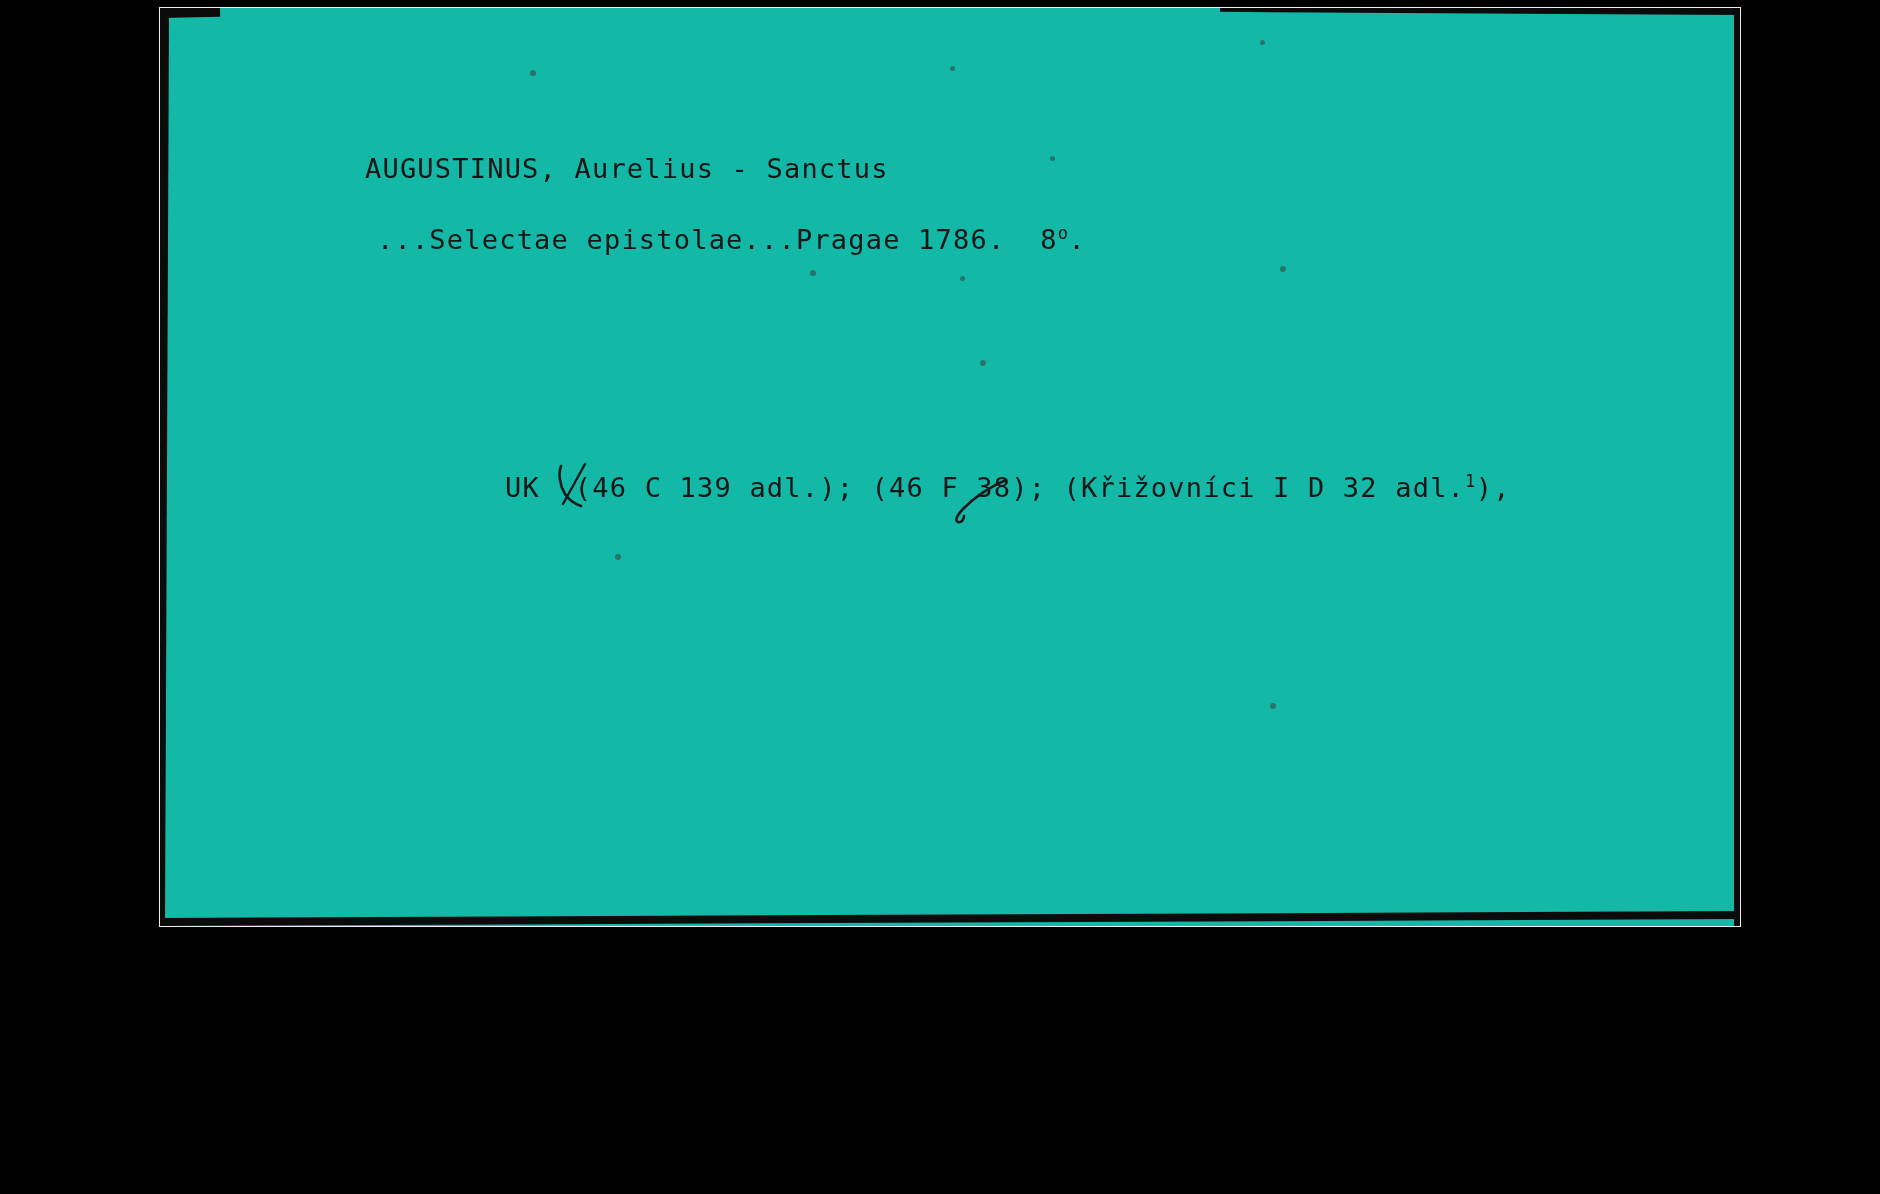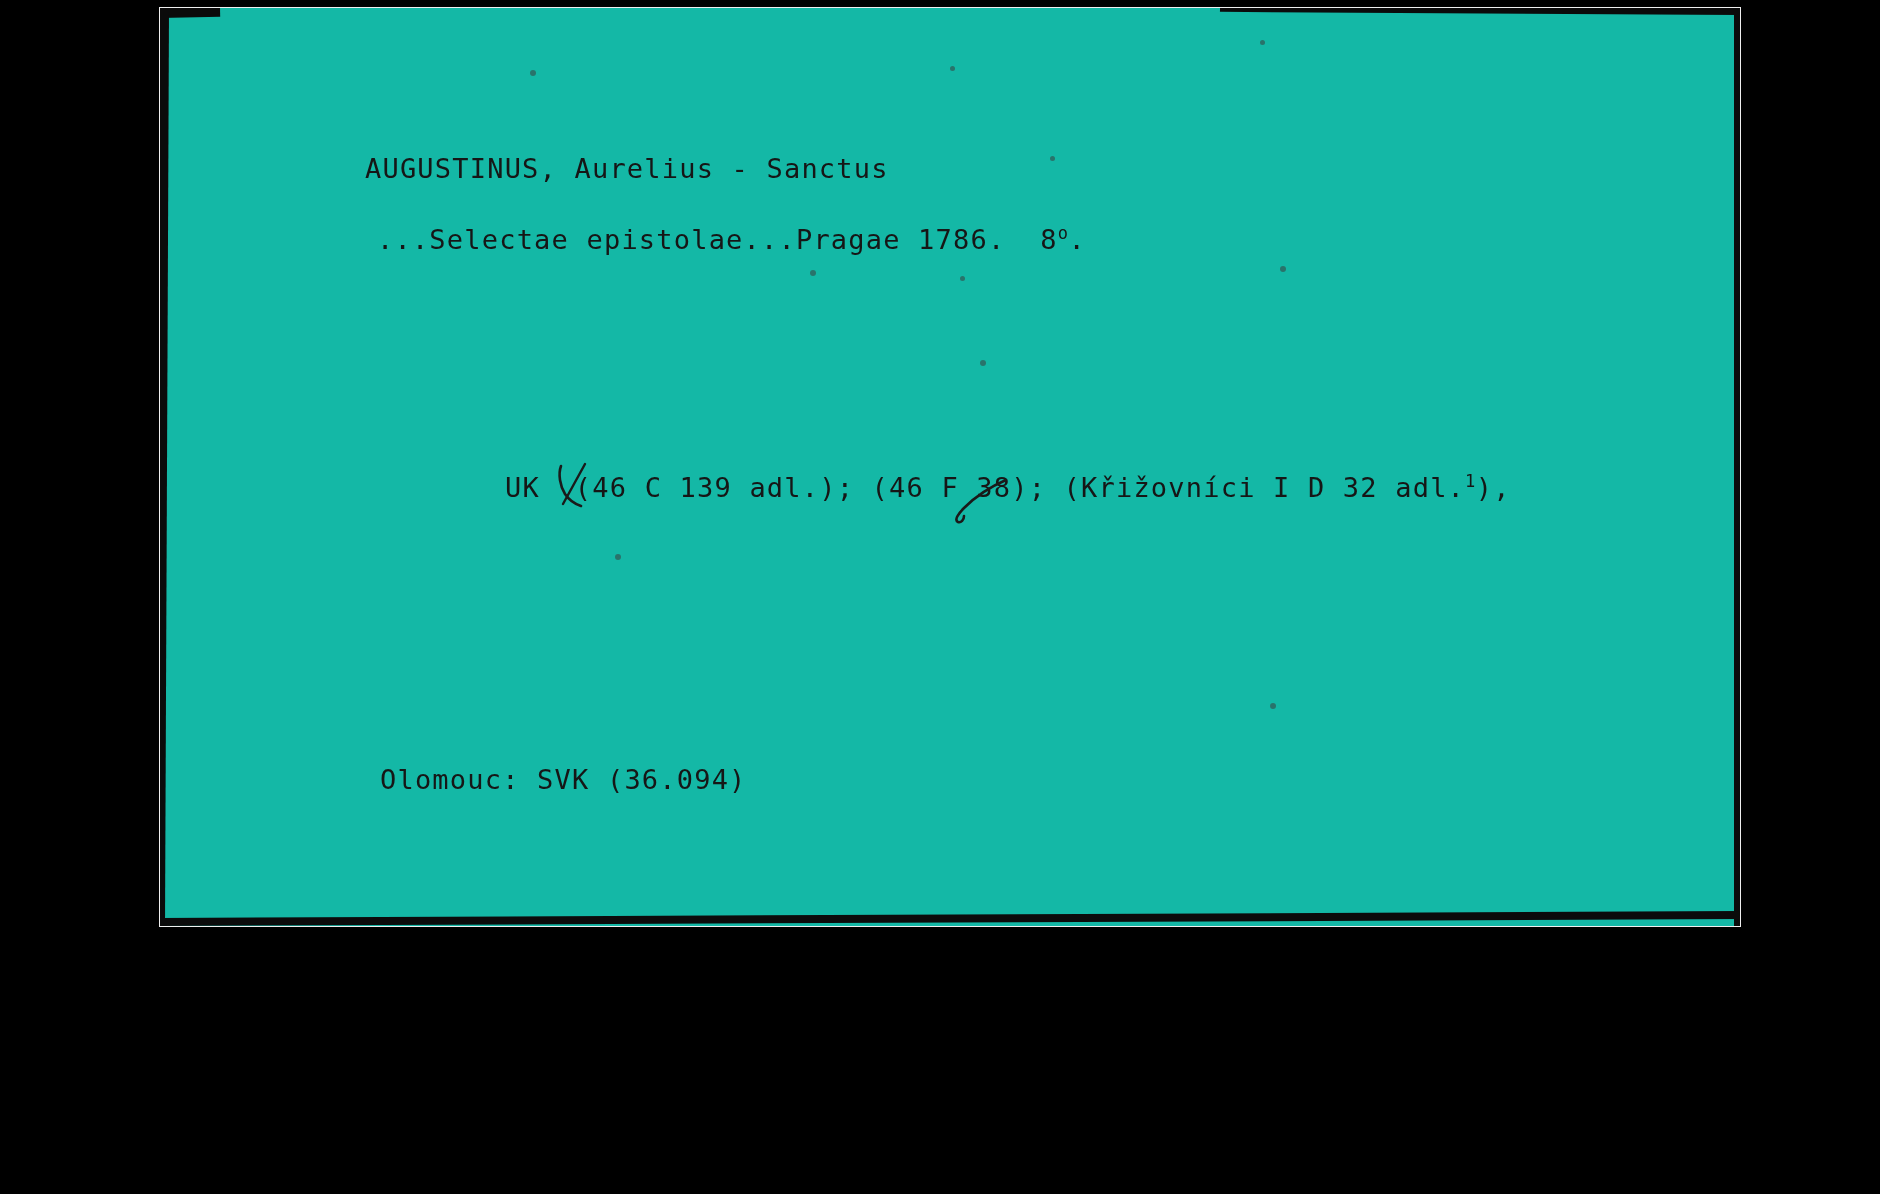--- a/index.html
+++ b/index.html
@@ -144,21 +144,20 @@
 
     <div id="typed-text">
 
       <div class="line" id="line-author">AUGUSTINUS, Aurelius - Sanctus</div>
 
       <div class="line" id="line-title"><span>...Selectae epistolae...Pragae 1786.  8</span><span class="sup">o</span><span>.</span></div>
 
 
       <div class="line" id="line-uk"><span>UK  (46 C 139 adl.); (46 F 38); (Křižovníci I D 32 adl.</span><span class="sup">1</span><span>),</span></div>
 
-      <div class="line" id="line-olomouc">Olomouc: SVK (36.094)</div>
 
     </div>
 
     <svg class="pen" id="pen-mark-uk" viewBox="0 0 40 48">
       <path d="M6 6 C3 14, 5 26, 10 34 C14 40, 20 44, 26 46" stroke="#1a1a1a" stroke-width="2.6" fill="none" stroke-linecap="round"></path>
       <path d="M30 4 L8 44" stroke="#1a1a1a" stroke-width="2.4" fill="none" stroke-linecap="round"></path>
     </svg>
 
     <svg class="pen" id="pen-mark-krizovnici" viewBox="0 0 58 46">
       <path d="M56 2 C42 8, 26 18, 14 30 C8 36, 4 42, 8 44 C11 45, 14 42, 14 38" stroke="#1a1a1a" stroke-width="2.6" fill="none" stroke-linecap="round"></path>

